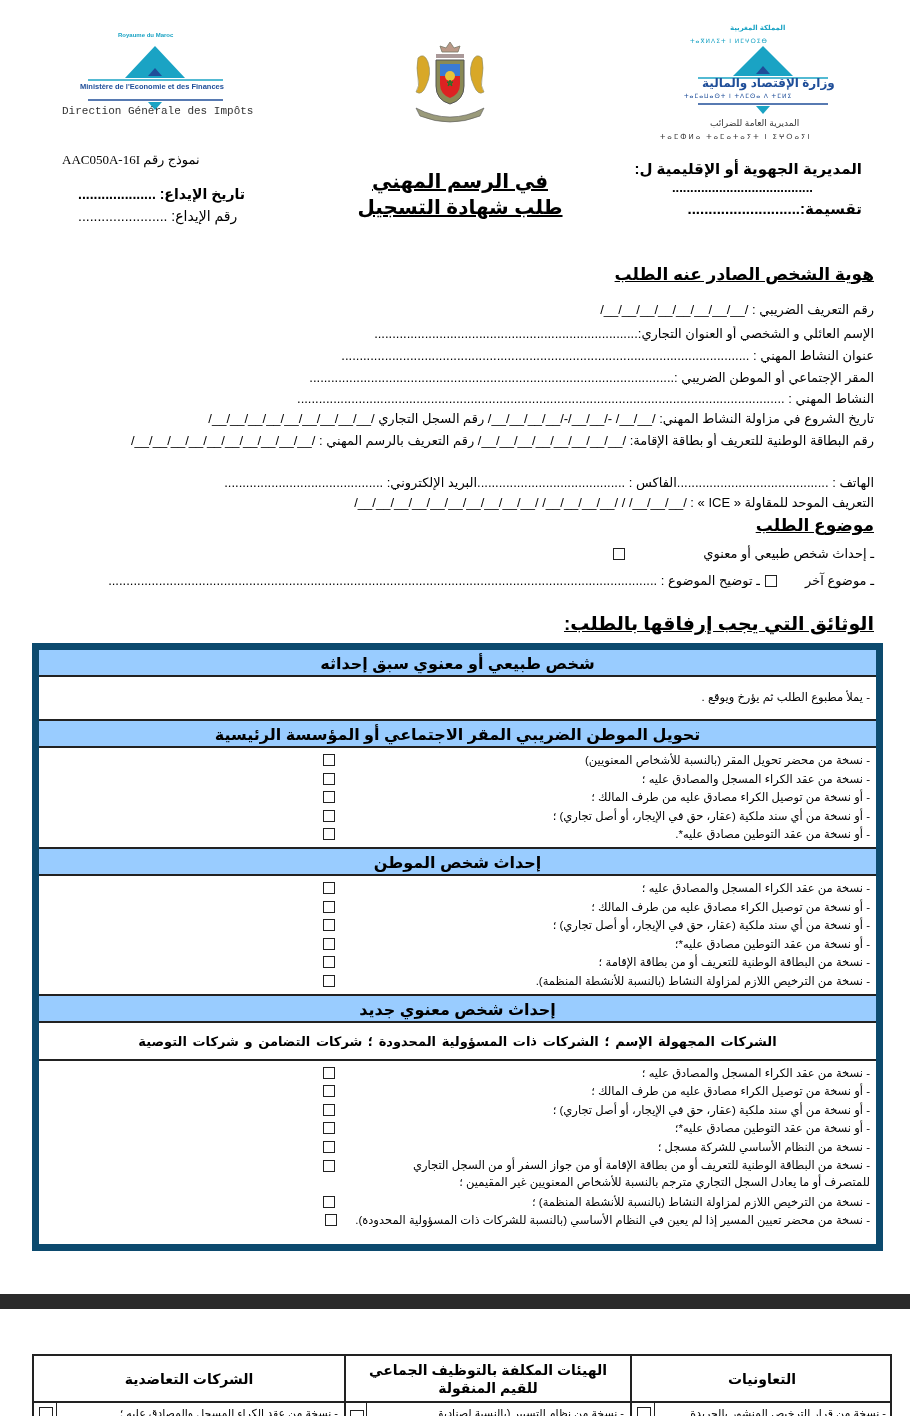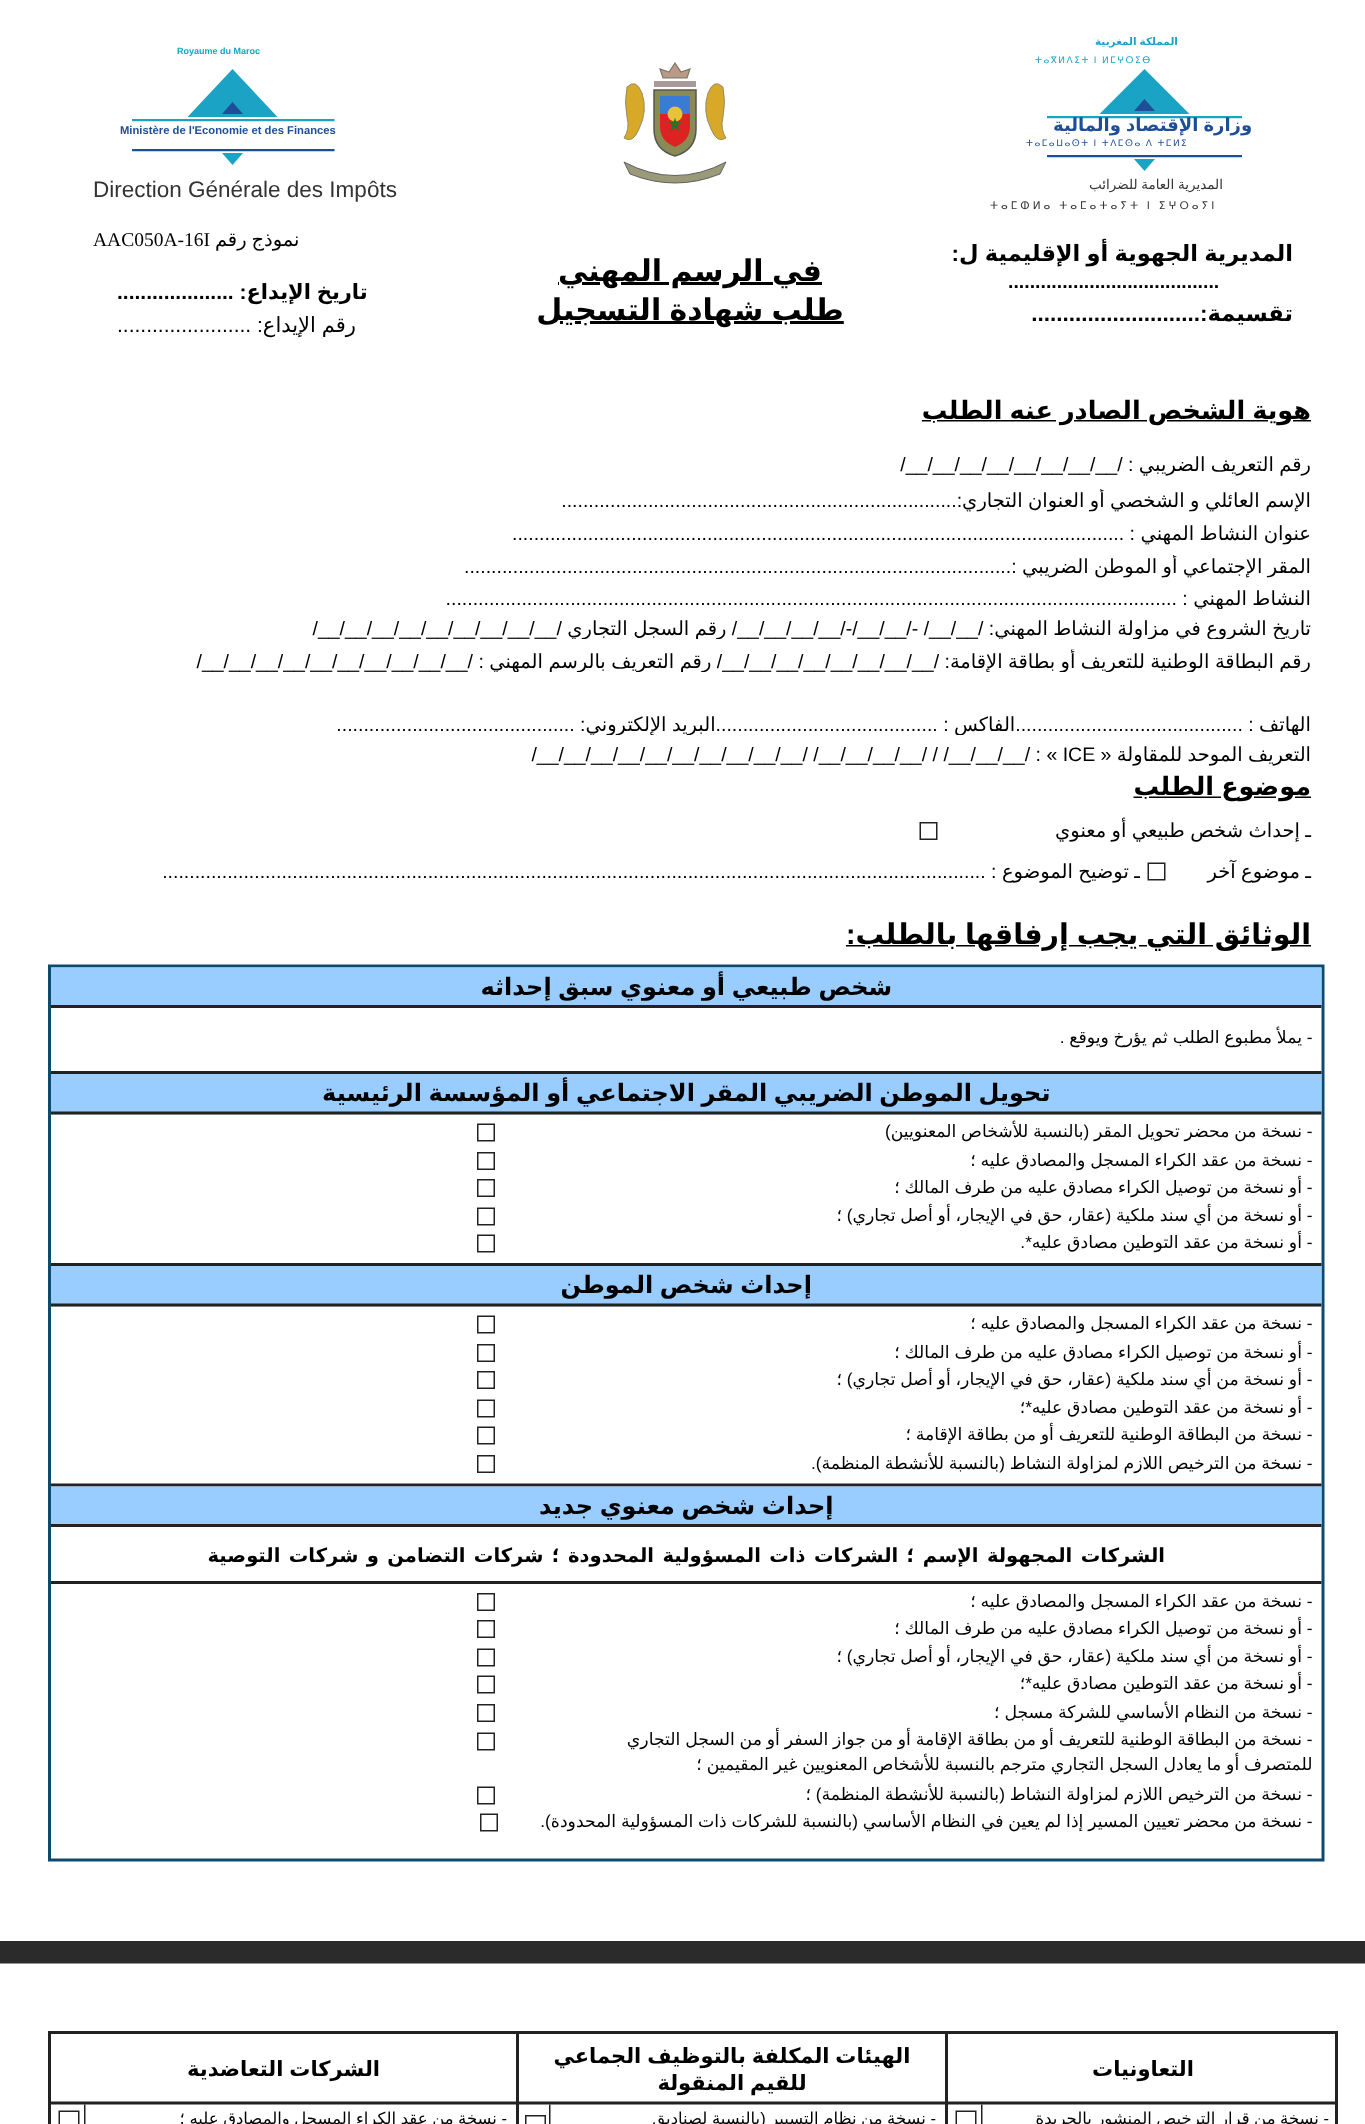--- a/index.html
+++ b/index.html
@@ -6,30 +6,30 @@
   html, body { width: 910px; height: 1416px; overflow: hidden; background: #ffffff; }
   body { font-family: "Liberation Sans", "DejaVu Sans", sans-serif; color: #000; position: relative; }
   .page { position: absolute; left: 0; top: 0; width: 910px; height: 1284px; background: #fff; }
   .abs { position: absolute; }
   .rtl { direction: rtl; unicode-bidi: embed; }
 
   
   .logo-fr { left: 60px; top: 28px; width: 190px; height: 110px; text-align: center; }
   .logo-fr .kingdom { font-size: 6px; color: #1aa3c4; font-weight: bold; position: absolute; left: 58px; top: 4px; }
   .logo-fr .ministry { font-size: 7.5px; color: #1f4e99; font-weight: bold; position: absolute; left: 20px; top: 54px; white-space: nowrap; }
-  .logo-fr .dgi { font-size: 15px; color: #333; position: absolute; left: 2px; top: 90px; white-space: nowrap; }
+  .logo-fr .dgi { font-size: 11px; color: #333; position: absolute; left: 2px; top: 77px; white-space: nowrap; font-family: Liberation Mono, monospace; }
   .logo-fr svg { position: absolute; left: 18px; top: 12px; }
 
   .logo-ar { left: 680px; top: 20px; width: 190px; height: 130px; }
   .logo-ar svg { position: absolute; left: 8px; top: 22px; }
   .logo-ar .t1 { position: absolute; left: 50px; top: 4px; font-size: 7px; color: #1aa3c4; font-weight: bold; }
   .logo-ar .tf1 { position: absolute; left: 10px; top: 17px; font-size: 6px; color: #1aa3c4; letter-spacing: 1px; }
   .logo-ar .t2 { position: absolute; left: 22px; top: 56px; font-size: 12px; color: #1f4e99; font-weight: bold; }
   .logo-ar .tf2 { position: absolute; left: 4px; top: 72px; font-size: 6px; color: #1f4e99; letter-spacing: 1px; }
-  .logo-ar .t3 { position: absolute; left: 30px; top: 98px; font-size: 9px; color: #333; margin-left: 16px; }
+  .logo-ar .t3 { position: absolute; left: 30px; top: 98px; font-size: 9px; color: #333; }
   .logo-ar .tf3 { position: absolute; left: -20px; top: 113px; font-size: 7px; color: #333; letter-spacing: 2px; }
 
   .emblem { left: 410px; top: 38px; width: 80px; height: 90px; }
 
   .model-no { left: 62px; top: 152px; font-size: 13px; font-family: "Liberation Serif", serif; white-space: nowrap; }
   .date-label { left: 78px; top: 186px; font-size: 14px; font-weight: bold; white-space: nowrap; }
   .num-label { left: 78px; top: 208px; font-size: 14px; font-weight: normal; white-space: nowrap; }
 
   .title { left: 330px; top: 168px; width: 260px; text-align: center; font-size: 20px; font-weight: bold; text-decoration: underline; line-height: 26px; }
 
@@ -38,21 +38,21 @@
   .div-label { right: 48px; top: 200px; font-size: 15px; font-weight: bold; white-space: nowrap; }
 
   .section-title { font-size: 17px; font-weight: bold; text-decoration: underline; white-space: nowrap; }
 
   .field { right: 36px; font-size: 13px; white-space: nowrap; line-height: 15px; }
   .field-full { left: 58px; right: 36px; font-size: 13px; white-space: nowrap; overflow: hidden; line-height: 15px; }
 
   .cb { display: inline-block; width: 12px; height: 12px; border: 1px solid #222; background: #fff; vertical-align: middle; }
 
   
-  .docs { left: 32px; top: 643px; width: 851px; border: 2px solid #0c4a6e; }
+  .docs { left: 32px; top: 643px; width: 851px; border: 7px solid #0c4a6e; }
   .docs .hdr { background: #99ccff; border-bottom: 2px solid #222; text-align: center; font-size: 16px; font-weight: bold; height: 27px; line-height: 27px; direction: rtl; }
   .docs .hdr + .rows, .docs .plain { border-bottom: 2px solid #222; }
   .docs .rows { padding: 3px 0 3px 0; }
   .docs .row { position: relative; height: 18.6px; font-size: 11.5px; line-height: 18px; direction: rtl; padding-right: 6px; white-space: nowrap; }
   .docs .row .cbx { position: absolute; left: 284px; top: 3px; }
   .docs .row.tall { height: 36px; line-height: 17px; white-space: normal; padding-left: 360px; }
   .docs .plain { height: 44px; font-size: 11.5px; direction: rtl; padding-right: 6px; line-height: 40px; }
   .docs .sub { height: 38px; font-size: 13px; font-weight: bold; direction: rtl; text-align: center; line-height: 38px; border-bottom: 2px solid #222; word-spacing: 2px; }
   .docs .last { border-bottom: none; }
 

